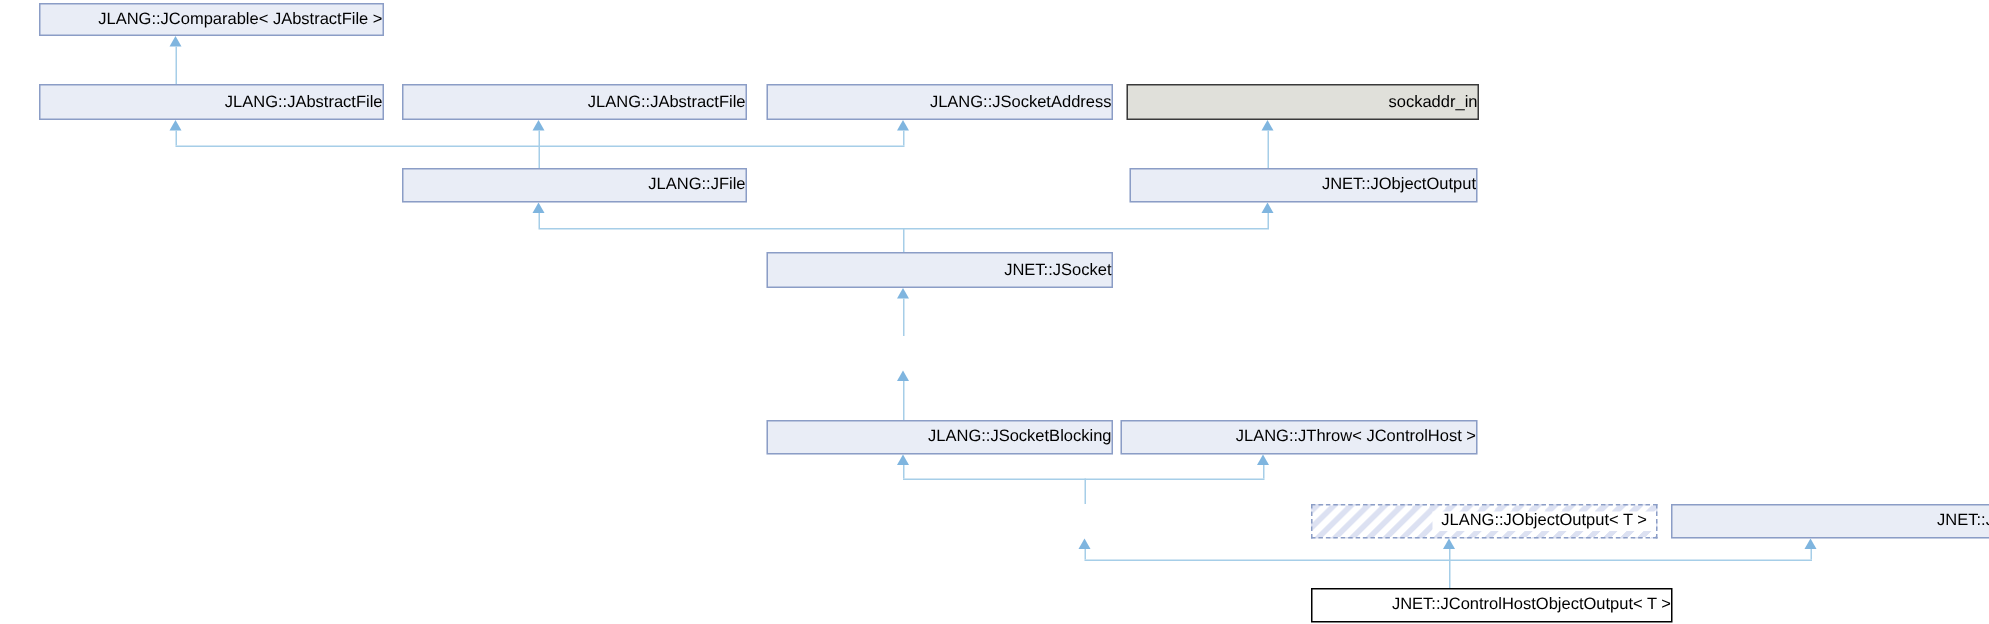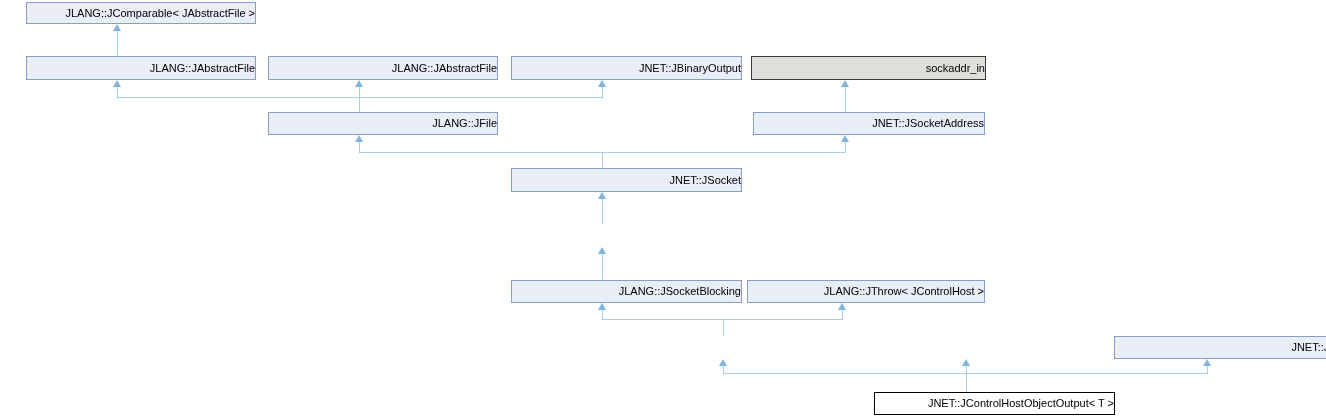--- a/index.html
+++ b/index.html
@@ -47,49 +47,52 @@
 
   <div class="node" style="left:2px;top:56px;width:230px;height:24px">
     <span class="lbl">JLANG::JAbstractFile</span>
   </div>
 
   <div class="node" style="left:244px;top:56px;width:230px;height:24px">
     <span class="lbl">JLANG::JAbstractFile</span>
   </div>
 
   <div class="node" style="left:487px;top:56px;width:231px;height:24px">
-    <span class="lbl">JNET::JBinaryOutput</span>
+    <span class="lbl">JLANG::JSocketAddress</span>
   </div>
 
   <div class="node" style="left:244px;top:112px;width:230px;height:23px">
     <span class="lbl">JLANG::JFile</span>
   </div>
 
   <div class="node external" style="left:727px;top:56px;width:235px;height:24px">
     <span class="lbl">sockaddr_in</span>
   </div>
 
   <div class="node" style="left:729px;top:112px;width:232px;height:23px">
-    <span class="lbl">JNET::JSocketAddress</span>
+    <span class="lbl">JNET::JObjectOutput</span>
   </div>
 
   <div class="node" style="left:487px;top:168px;width:231px;height:24px">
     <span class="lbl">JNET::JSocket</span>
   </div>
 
 
   <div class="node" style="left:487px;top:280px;width:231px;height:23px">
     <span class="lbl">JLANG::JSocketBlocking</span>
   </div>
 
   <div class="node" style="left:723px;top:280px;width:238px;height:23px">
     <span class="lbl">JLANG::JThrow&lt; JControlHost &gt;</span>
   </div>
 
 
+  <div class="node hatched" style="left:850px;top:336px;width:231px;height:23px">
+    <span class="lbl">JLANG::JObjectOutput&lt; T &gt;</span>
+  </div>
 
   <div class="node" style="left:1090px;top:336px;width:234px;height:23px">
     <span class="lbl">JNET::JFile</span>
   </div>
 
   <div class="node current" style="left:850px;top:392px;width:241px;height:23px">
     <span class="lbl">JNET::JControlHostObjectOutput&lt; T &gt;</span>
   </div>
 
   <div class="a" style="left:113px;top:24px"></div>

